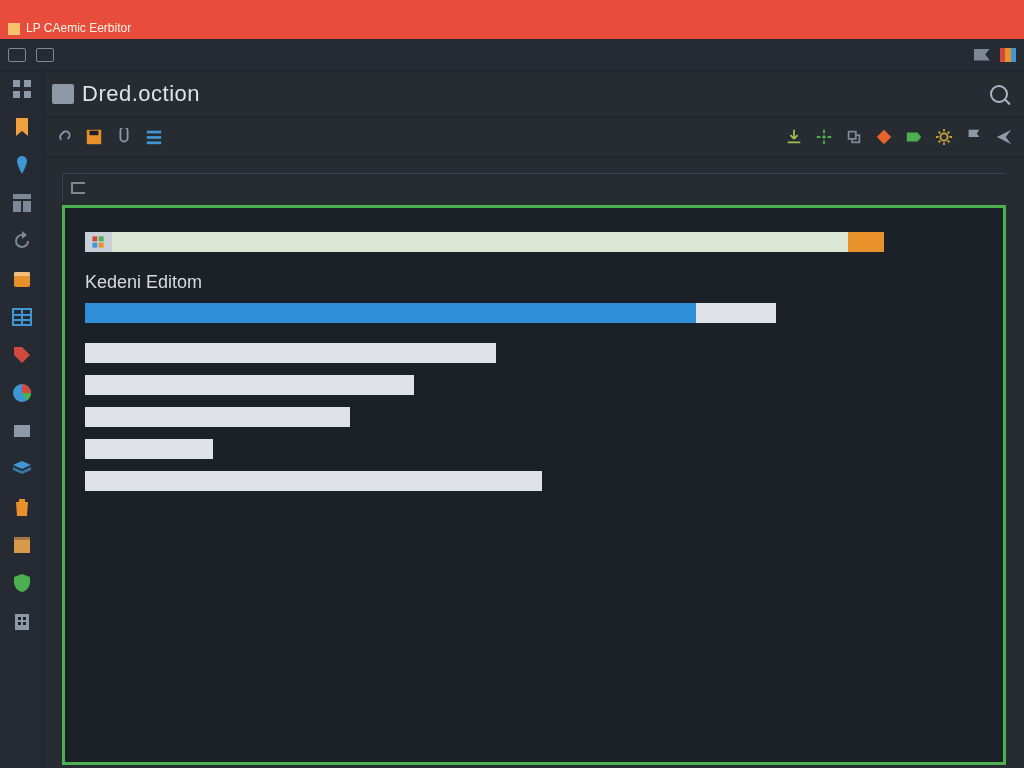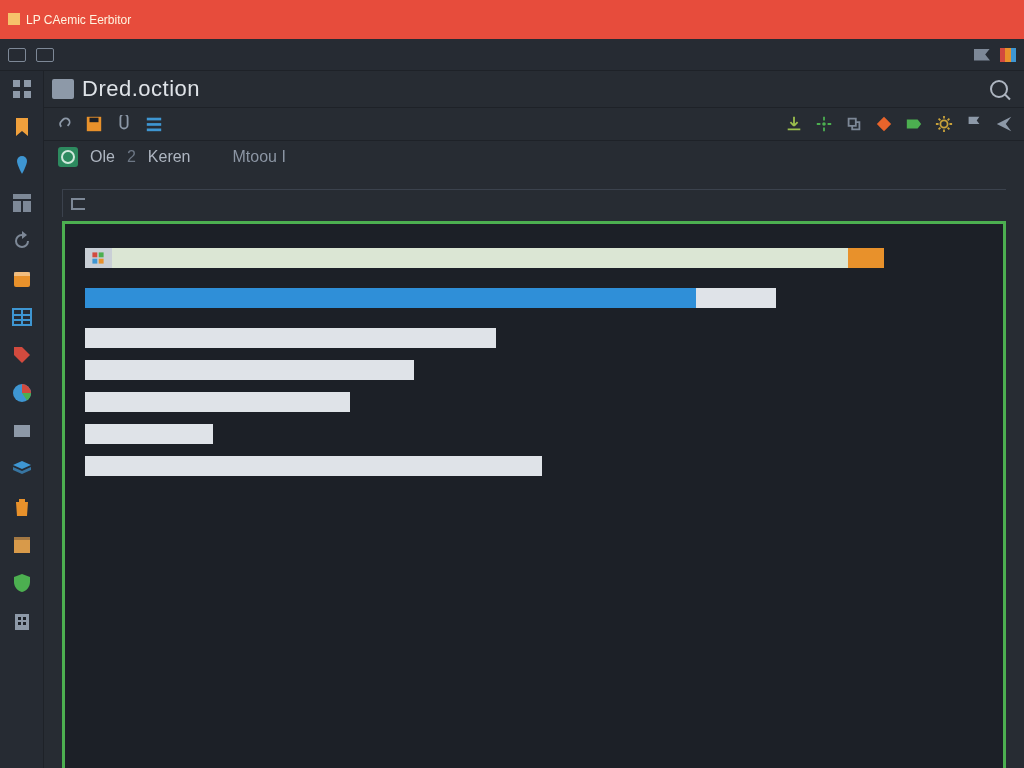--- a/index.html
+++ b/index.html
@@ -7,22 +7,22 @@
     width: 1024px; height: 768px;
     background: #272c33;
     font-family: "Segoe UI", Arial, sans-serif;
     color: #c9ccd1;
     overflow: hidden;
     position: relative;
   }
   .titlebar {
     height: 39px;
     background: #e74c3c;
-    display: flex; align-items: flex-start;
-    padding: 13px 8px;
+    display: flex; align-items: flex-end;
+    padding: 4px 8px;
     font-size: 12px; color: #fff4e0;
   }
   .titlebar .tb-icon { width:12px; height:12px; background:#f6c26b; margin-right:6px; }
   .menubar {
     height: 32px;
     background: #262b33;
     border-bottom: 1px solid #1e2228;
     display:flex; align-items:center;
     padding: 0 8px; gap:10px;
   }
@@ -338,28 +338,20 @@
             </svg>
           </div>
           <div class="tb-btn">
             <svg viewBox="0 0 20 20" width="18" height="18">
               <path d="M2 10l16-8-6 8 6 8z" fill="#8d99a8"></path>
             </svg>
           </div>
         </div>
     </div>
 
-    <div class="breadcrumb">
-      <span class="bc-icon"></span>
-      <span>Ole</span>
-      <span class="bc-sep">2</span>
-      <span>Keren</span>
-      <span style="width:18px"></span>
-      <span style="color:#8b95a3">Mtoou I</span>
-    </div>
 
     <div class="content-wrap">
       <div class="content-top">
         <div class="tab-icon"></div>
       </div>
 
       <div class="editor-frame">
         <div class="editor-inner">
 
           <div class="bar-row" id="bar-row-0">
@@ -369,20 +361,21 @@
                   <rect x="11" y="2" width="7" height="7" fill="#4caf50"></rect>
                   <rect x="2" y="11" width="7" height="7" fill="#3e96d2"></rect>
                   <rect x="11" y="11" width="7" height="7" fill="#e8912b"></rect>
                 </svg>
               </div>
               <div class="bar-seg" style="width: 82%; background: rgb(219, 230, 212);"></div>
               <div class="bar-seg" style="width: 4%; background: rgb(232, 145, 43);"></div>
               <div class="bar-seg" style="width: 11%; background: transparent;"></div>
             </div>
 
+          <div class="subhead">Kedeni Editom</div>
           <div class="bar-row" id="bar-row-1">
               <div class="bar-seg" style="width: 68%; background: rgb(47, 143, 216);"></div>
               <div class="bar-seg" style="width: 9%; background: rgb(223, 227, 232);"></div>
               <div class="bar-seg" style="width: 23%; background: transparent;"></div>
             </div>
 
           <div class="plainbar" id="plainbar-0" style="width: 45%;"></div>
           <div class="plainbar" id="plainbar-1" style="width: 36%;"></div>
           <div class="plainbar" id="plainbar-2" style="width: 29%;"></div>
           <div class="plainbar" id="plainbar-3" style="width: 14%;"></div>

